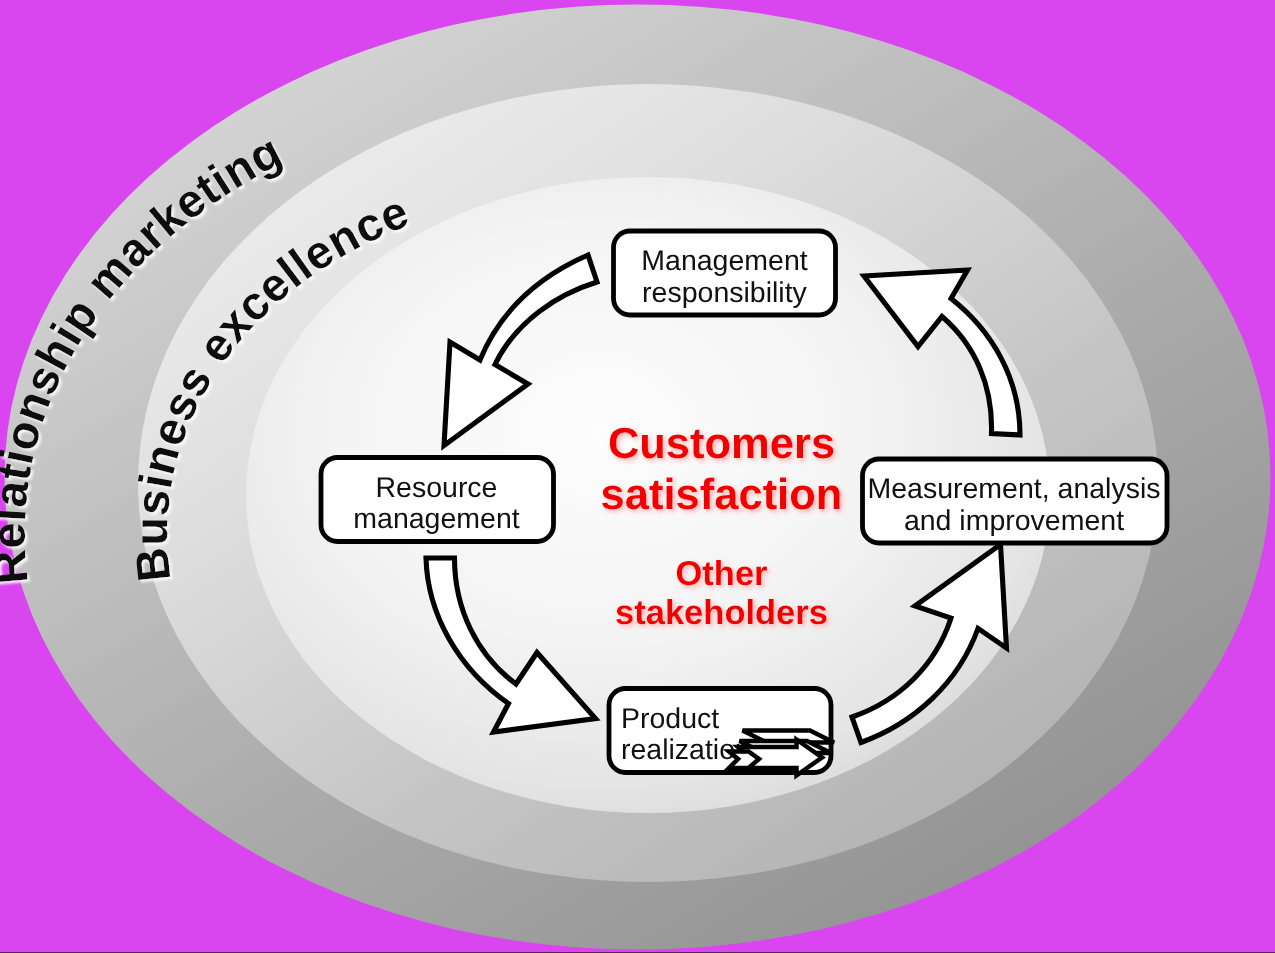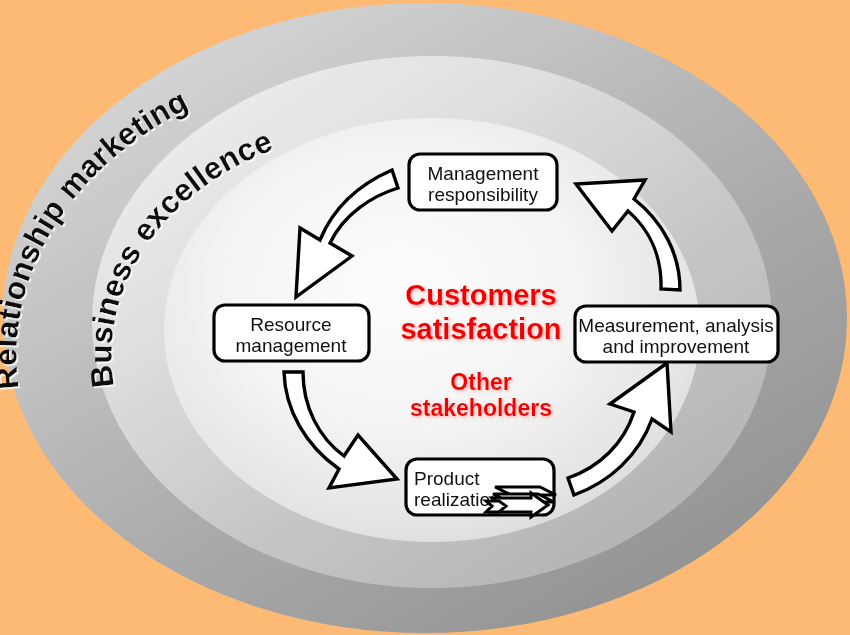--- a/index.html
+++ b/index.html
@@ -4,21 +4,21 @@
 <style>
   html, body {
     margin: 0;
     padding: 0;
     background: #000000;
   }
   #stage {
     position: relative;
     width: 850px;
     height: 635px;
-    background: #fdba74;
+    background: #d946ef;
     overflow: hidden;
     font-family: "Liberation Sans", sans-serif;
   }
   #diagram-svg {
     position: absolute;
     left: 0;
     top: 0;
     width: 850px;
     height: 635px;
   }

